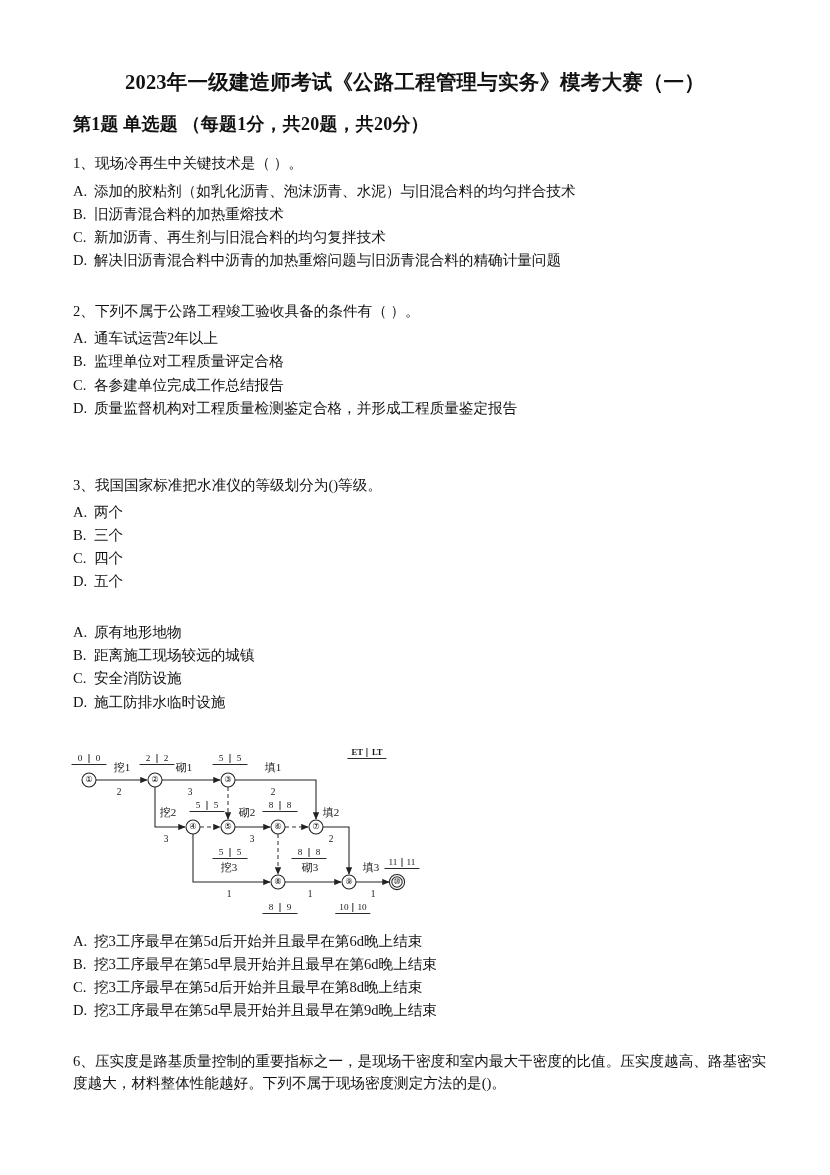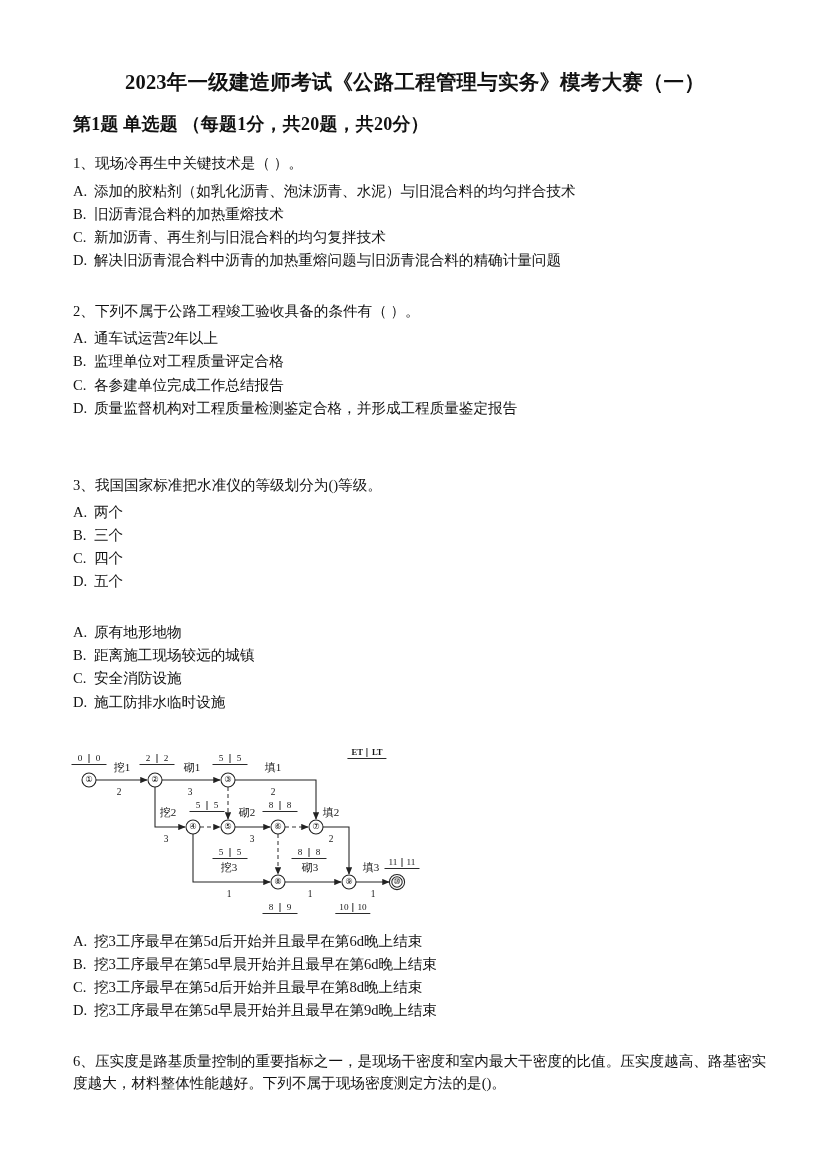--- a/index.html
+++ b/index.html
@@ -254,21 +254,21 @@
         <span class="dg-node-num" style="left:151px; top:32px;">③</span>
         <span class="dg-node-num" style="left:116px; top:79px;">④</span>
         <span class="dg-node-num" style="left:151px; top:79px;">⑤</span>
         <span class="dg-node-num" style="left:201px; top:79px;">⑥</span>
         <span class="dg-node-num" style="left:239px; top:79px;">⑦</span>
         <span class="dg-node-num" style="left:201px; top:134px;">⑧</span>
         <span class="dg-node-num" style="left:272px; top:134px;">⑨</span>
         <span class="dg-node-num" style="left:320px; top:134px;">⑩</span>
 
         <span class="dg-label" style="left:45px;  top:19px;">挖1</span>
-        <span class="dg-label" style="left:115px; top:19px;">砌1</span>
+        <span class="dg-label" style="left:107px; top:19px;">砌1</span>
         <span class="dg-label" style="left:196px; top:19px;">填1</span>
         <span class="dg-label" style="left:91px;  top:64px;">挖2</span>
         <span class="dg-label" style="left:170px; top:64px;">砌2</span>
         <span class="dg-label" style="left:254px; top:64px;">填2</span>
         <span class="dg-label" style="left:152px; top:119px;">挖3</span>
         <span class="dg-label" style="left:233px; top:119px;">砌3</span>
         <span class="dg-label" style="left:294px; top:119px;">填3</span>
 
         <span class="dg-dur" style="left:42px;  top:45px;">2</span>
         <span class="dg-dur" style="left:113px; top:45px;">3</span>

